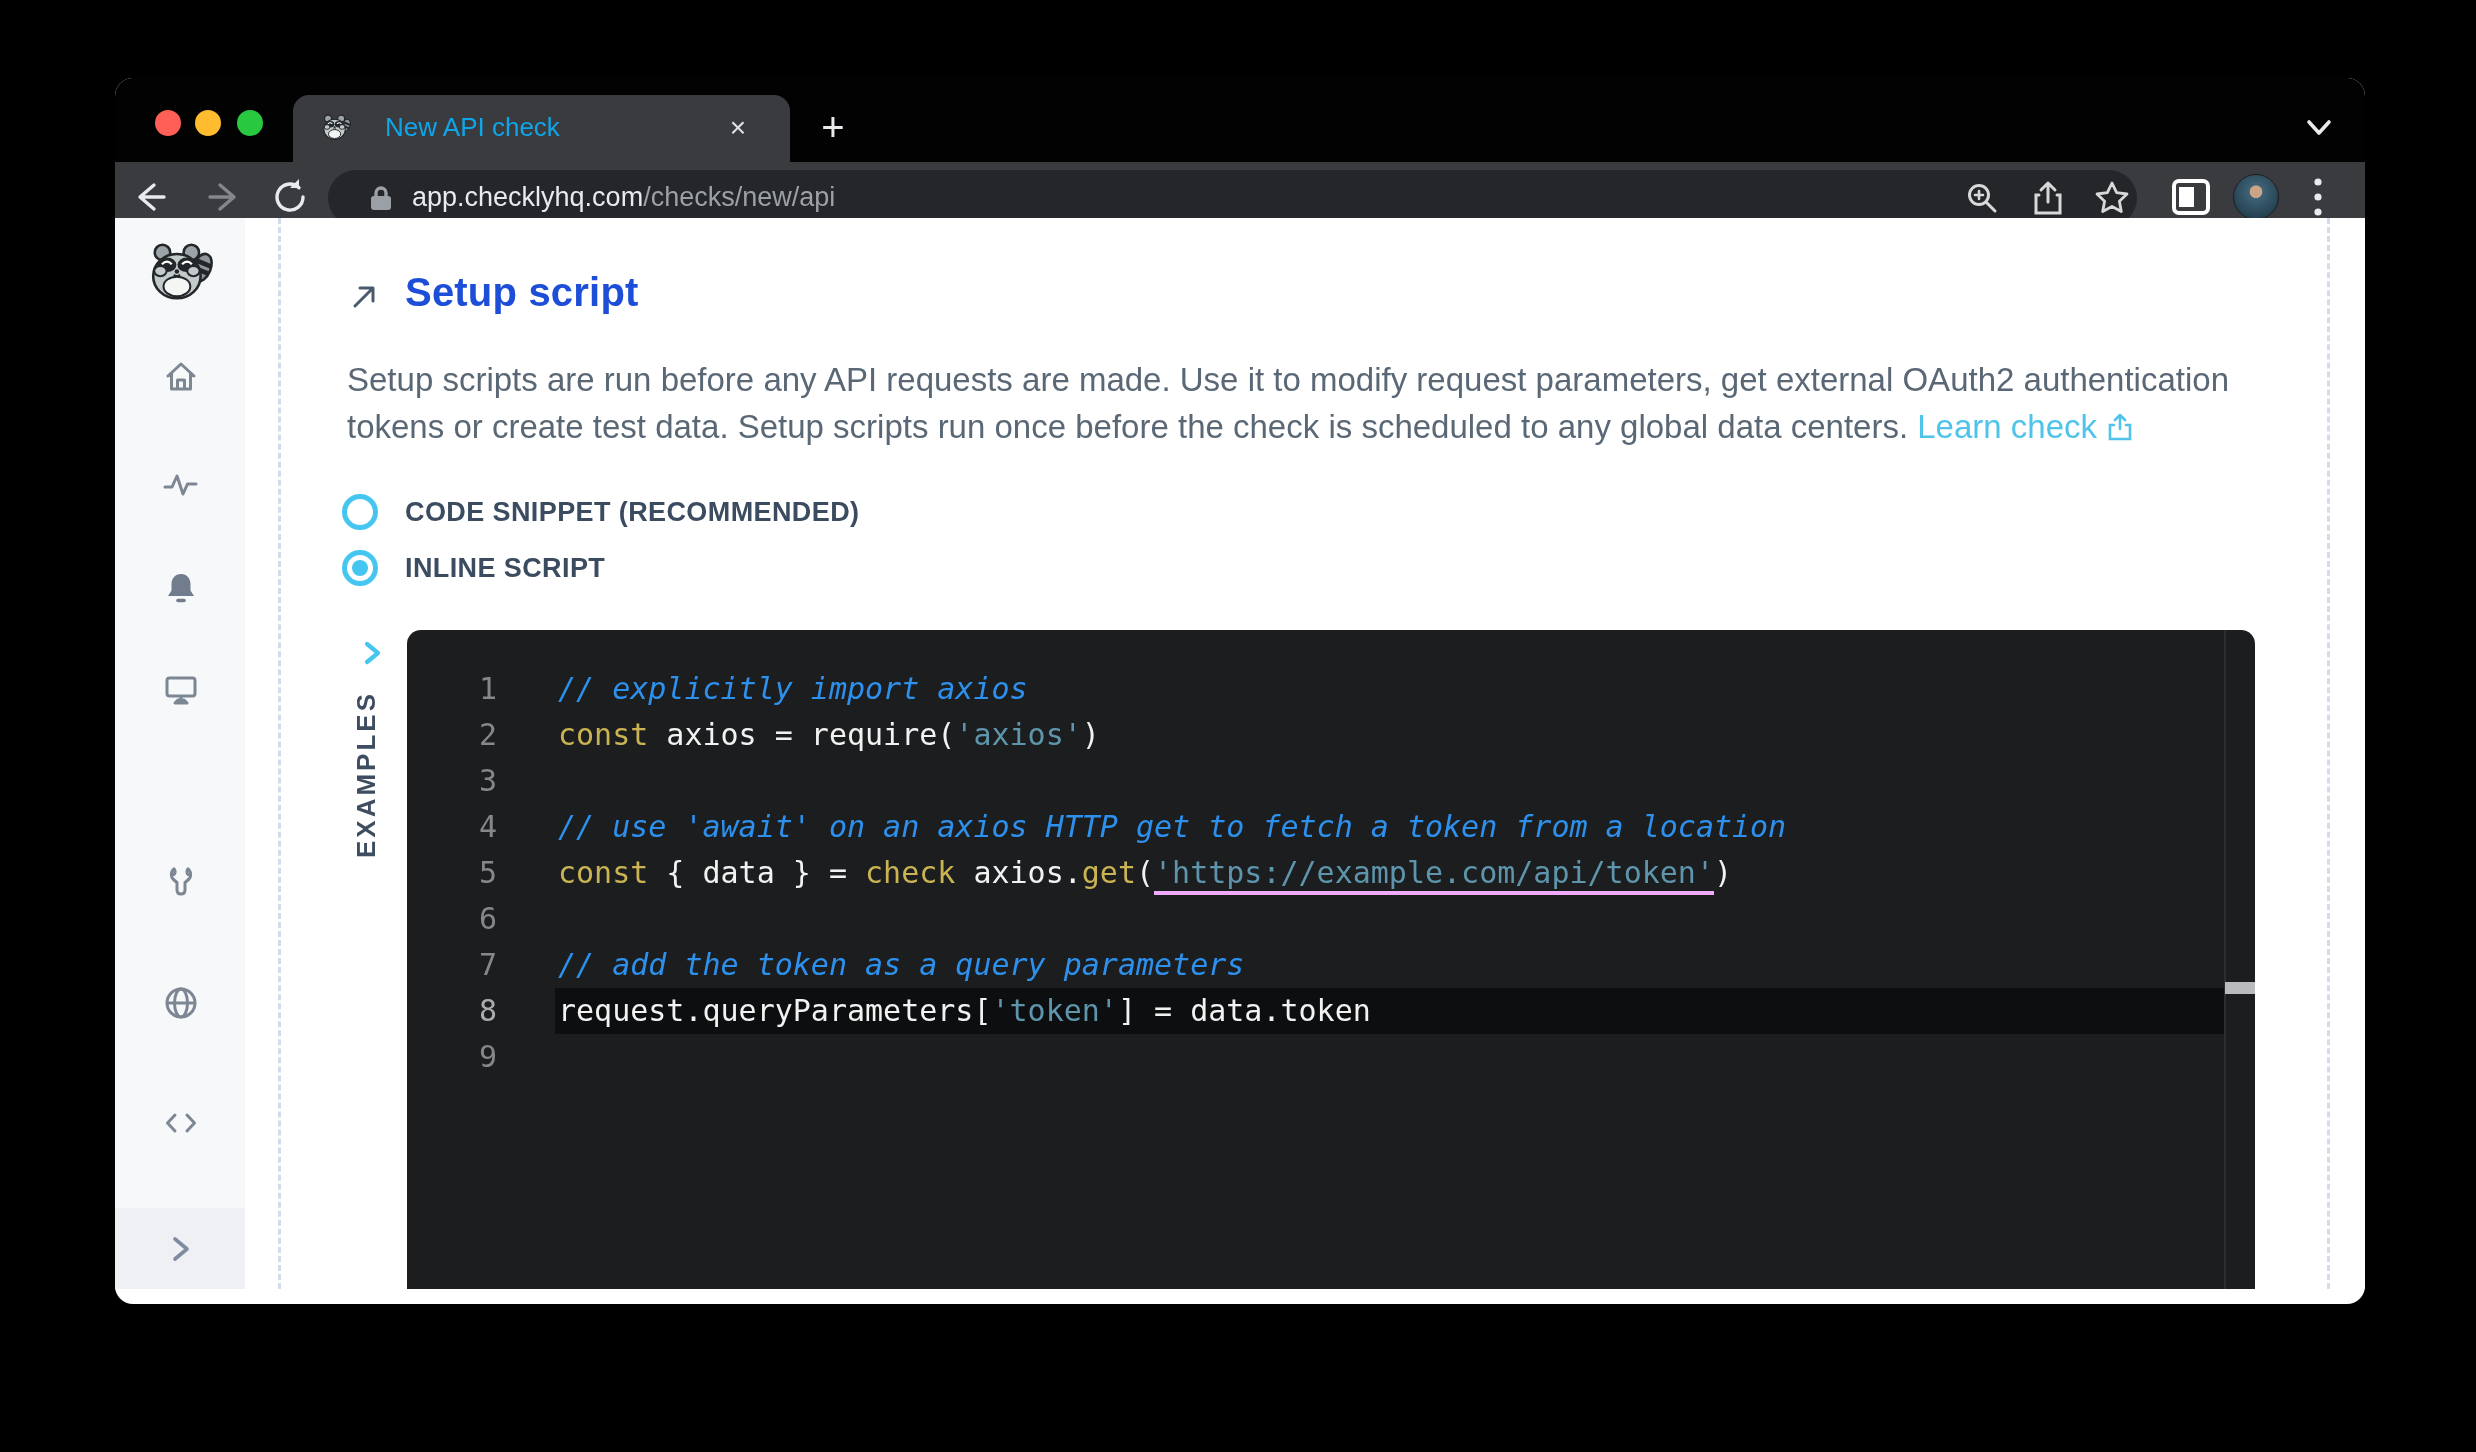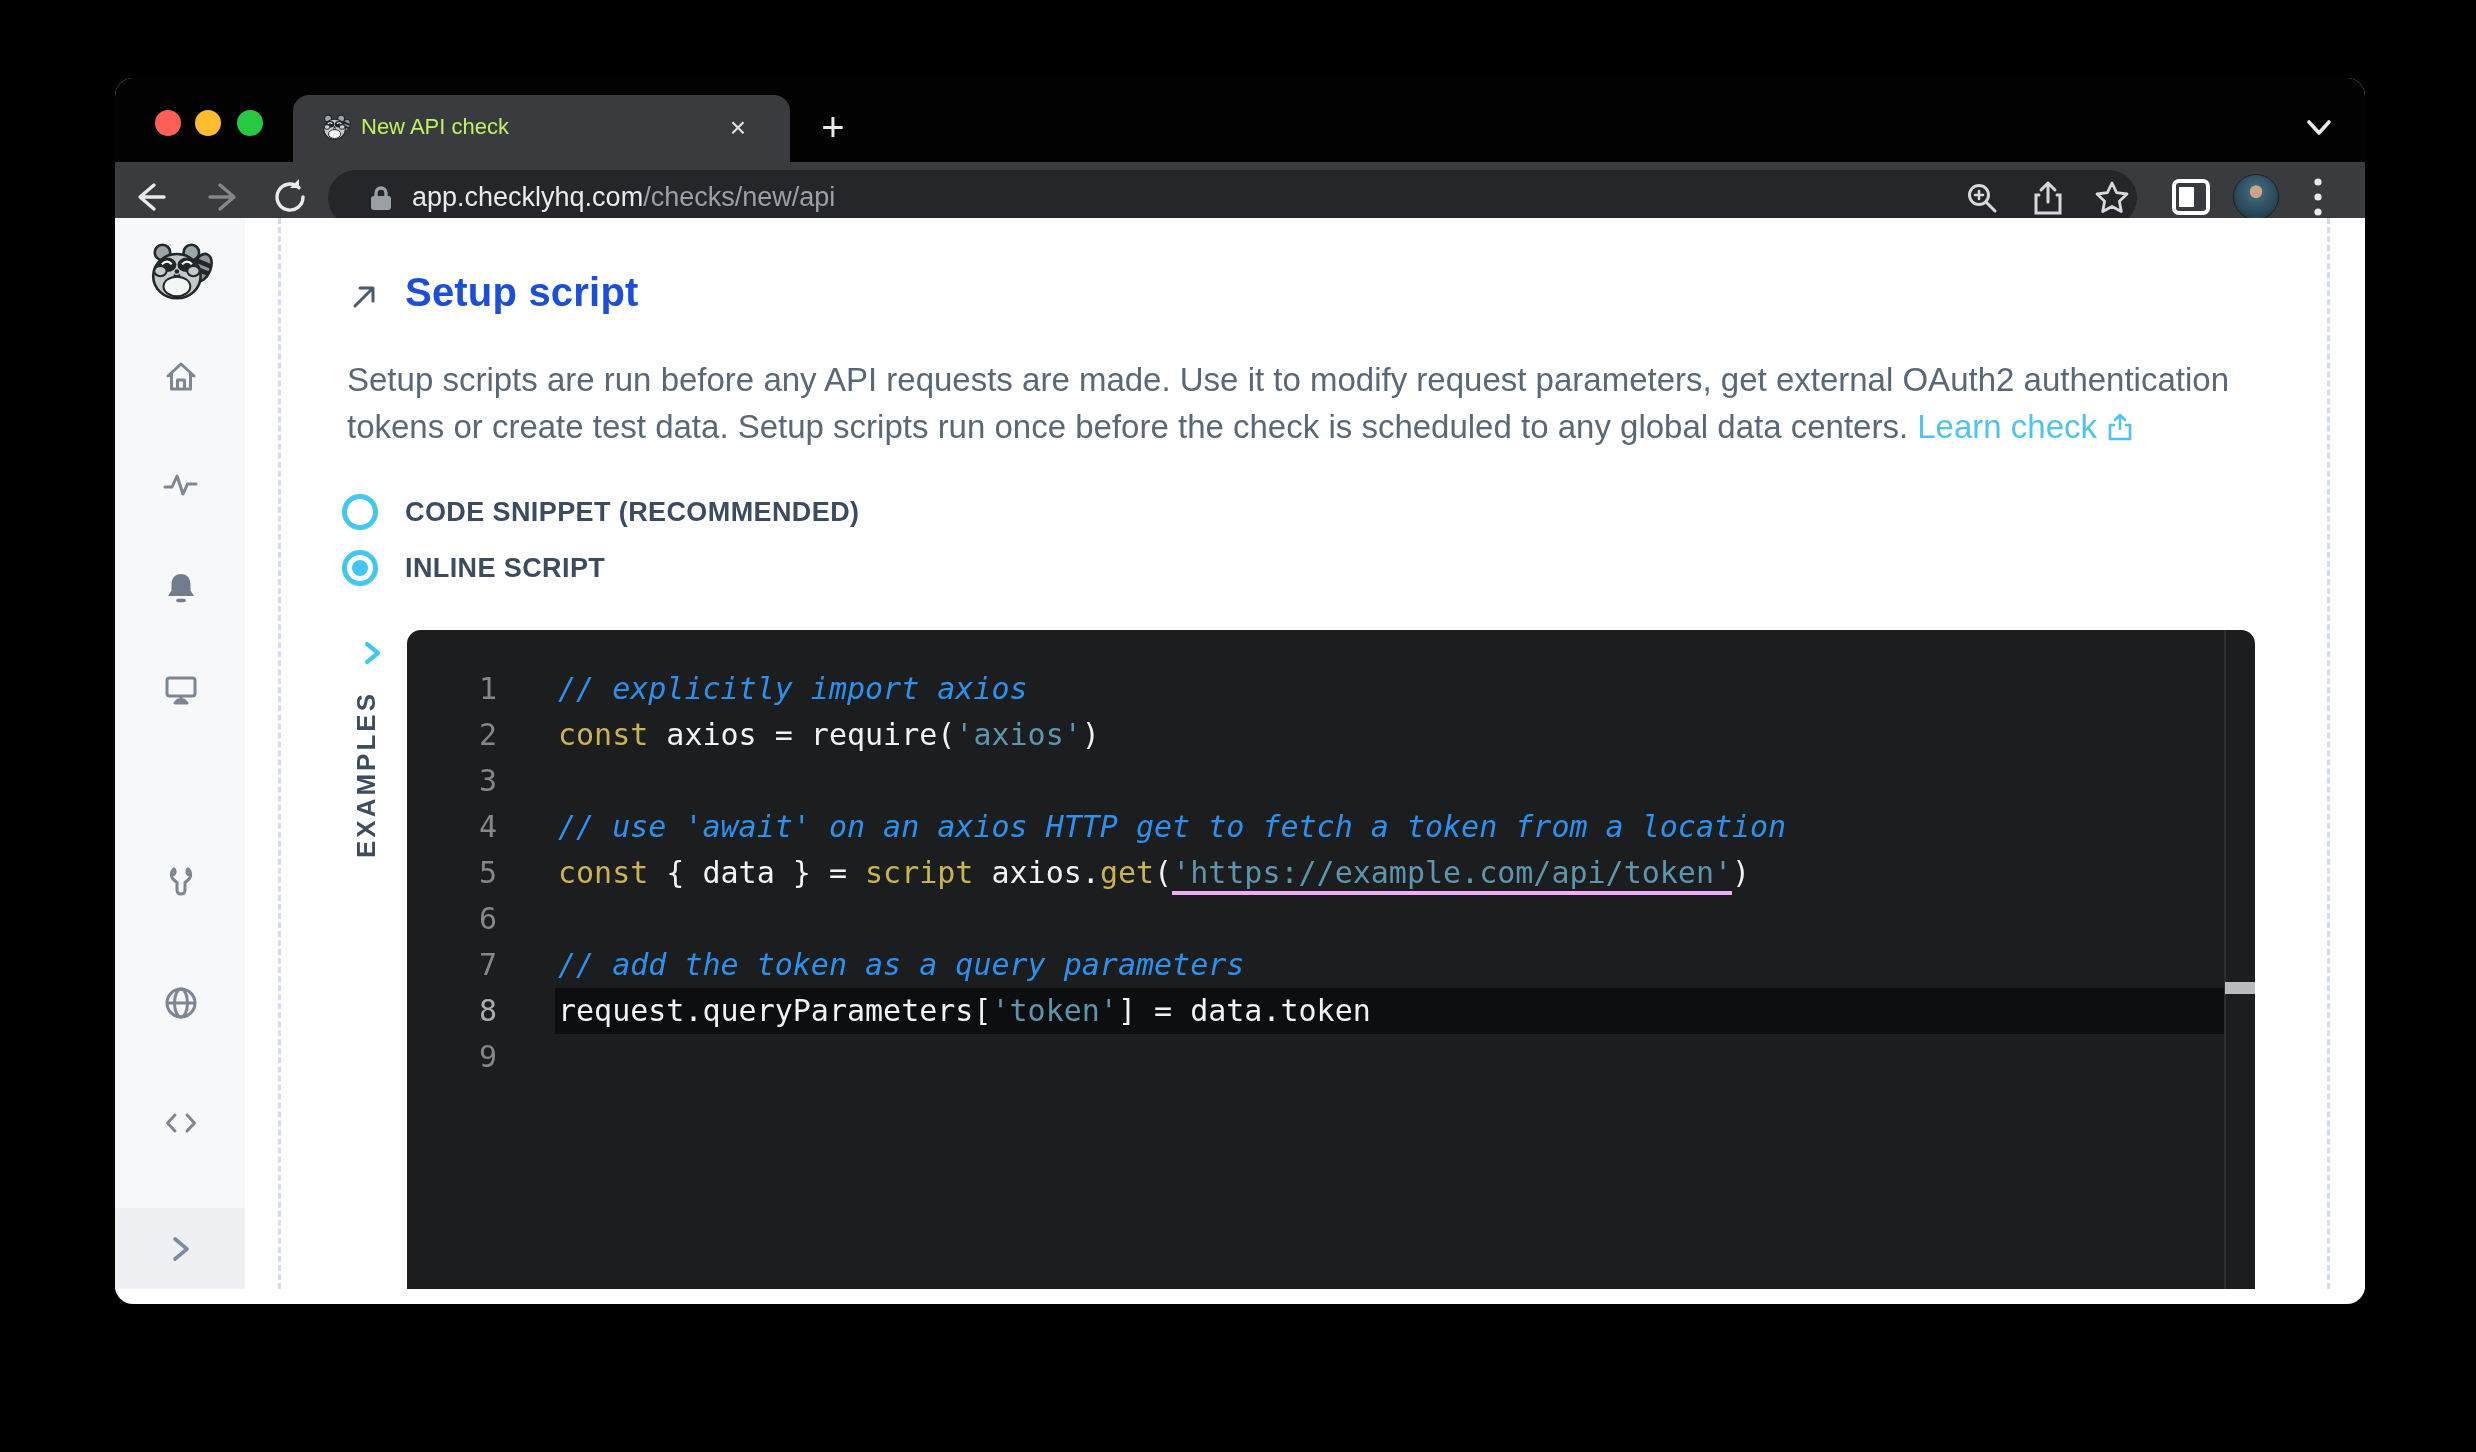--- a/index.html
+++ b/index.html
@@ -12,22 +12,22 @@
 
   
   .titlebar { position:relative; height:84px; background:#020202; }
   .traffic { position:absolute; top:32px; width:26px; height:26px; border-radius:50%; }
   .t-red { left:40px; background:#ff5f57; }
   .t-yellow { left:80px; background:#febc2e; }
   .t-green { left:122px; background:#28c840; }
   .tab { position:absolute; left:178px; top:17px; width:497px; height:67px;
          background:#3a3b3e; border-radius:16px 16px 0 0; }
   .tab-favicon { position:absolute; left:28px; top:17px; width:30px; height:30px; }
-  .tab-title { position:absolute; left:68px; top:0; height:67px; line-height:64px;
-               color:#bef264; font-size:22px; white-space:nowrap; }
+  .tab-title { position:absolute; left:92px; top:0; height:67px; line-height:64px;
+               color:#0ea5e9; font-size:26px; white-space:nowrap; }
   .tab-close { position:absolute; left:428px; top:16px; width:34px; height:34px;
                color:#dfe1e4; font-size:28px; line-height:34px; text-align:center; }
   .newtab-btn { position:absolute; left:698px; top:30px; width:40px; height:40px;
                 color:#e8eaed; font-size:40px; line-height:38px; text-align:center; font-weight:300; }
   .tabstrip-chevron { position:absolute; left:2186px; top:36px; width:36px; height:28px; }
 
   
   .toolbar { position:relative; height:56px; background:#3a3b3e; }
   .navbtn { position:absolute; top:13px; width:44px; height:44px; }
   .omnibox { position:absolute; left:213px; top:8px; width:1809px; height:56px;
@@ -277,21 +277,21 @@
               <div class="code-line">
                 <span class="ln">3</span>
                 <span class="lc"></span>
               </div>
               <div class="code-line">
                 <span class="ln">4</span>
                 <span class="lc"><span class="tok-comment">// use 'await' on an axios HTTP get to fetch a token from a location</span></span>
               </div>
               <div class="code-line">
                 <span class="ln">5</span>
-                <span class="lc"><span class="tok-keyword">const</span><span class="tok-plain"> { data } = </span><span class="tok-keyword">script</span><span class="tok-plain"> axios.</span><span class="tok-keyword">get</span><span class="tok-plain">(</span><span class="tok-string-link">'https://example.com/api/token'</span><span class="tok-plain">)</span></span>
+                <span class="lc"><span class="tok-keyword">const</span><span class="tok-plain"> { data } = </span><span class="tok-keyword">check</span><span class="tok-plain"> axios.</span><span class="tok-keyword">get</span><span class="tok-plain">(</span><span class="tok-string-link">'https://example.com/api/token'</span><span class="tok-plain">)</span></span>
               </div>
               <div class="code-line">
                 <span class="ln">6</span>
                 <span class="lc"></span>
               </div>
               <div class="code-line">
                 <span class="ln">7</span>
                 <span class="lc"><span class="tok-comment">// add the token as a query parameters</span></span>
               </div>
               <div class="code-line active">

